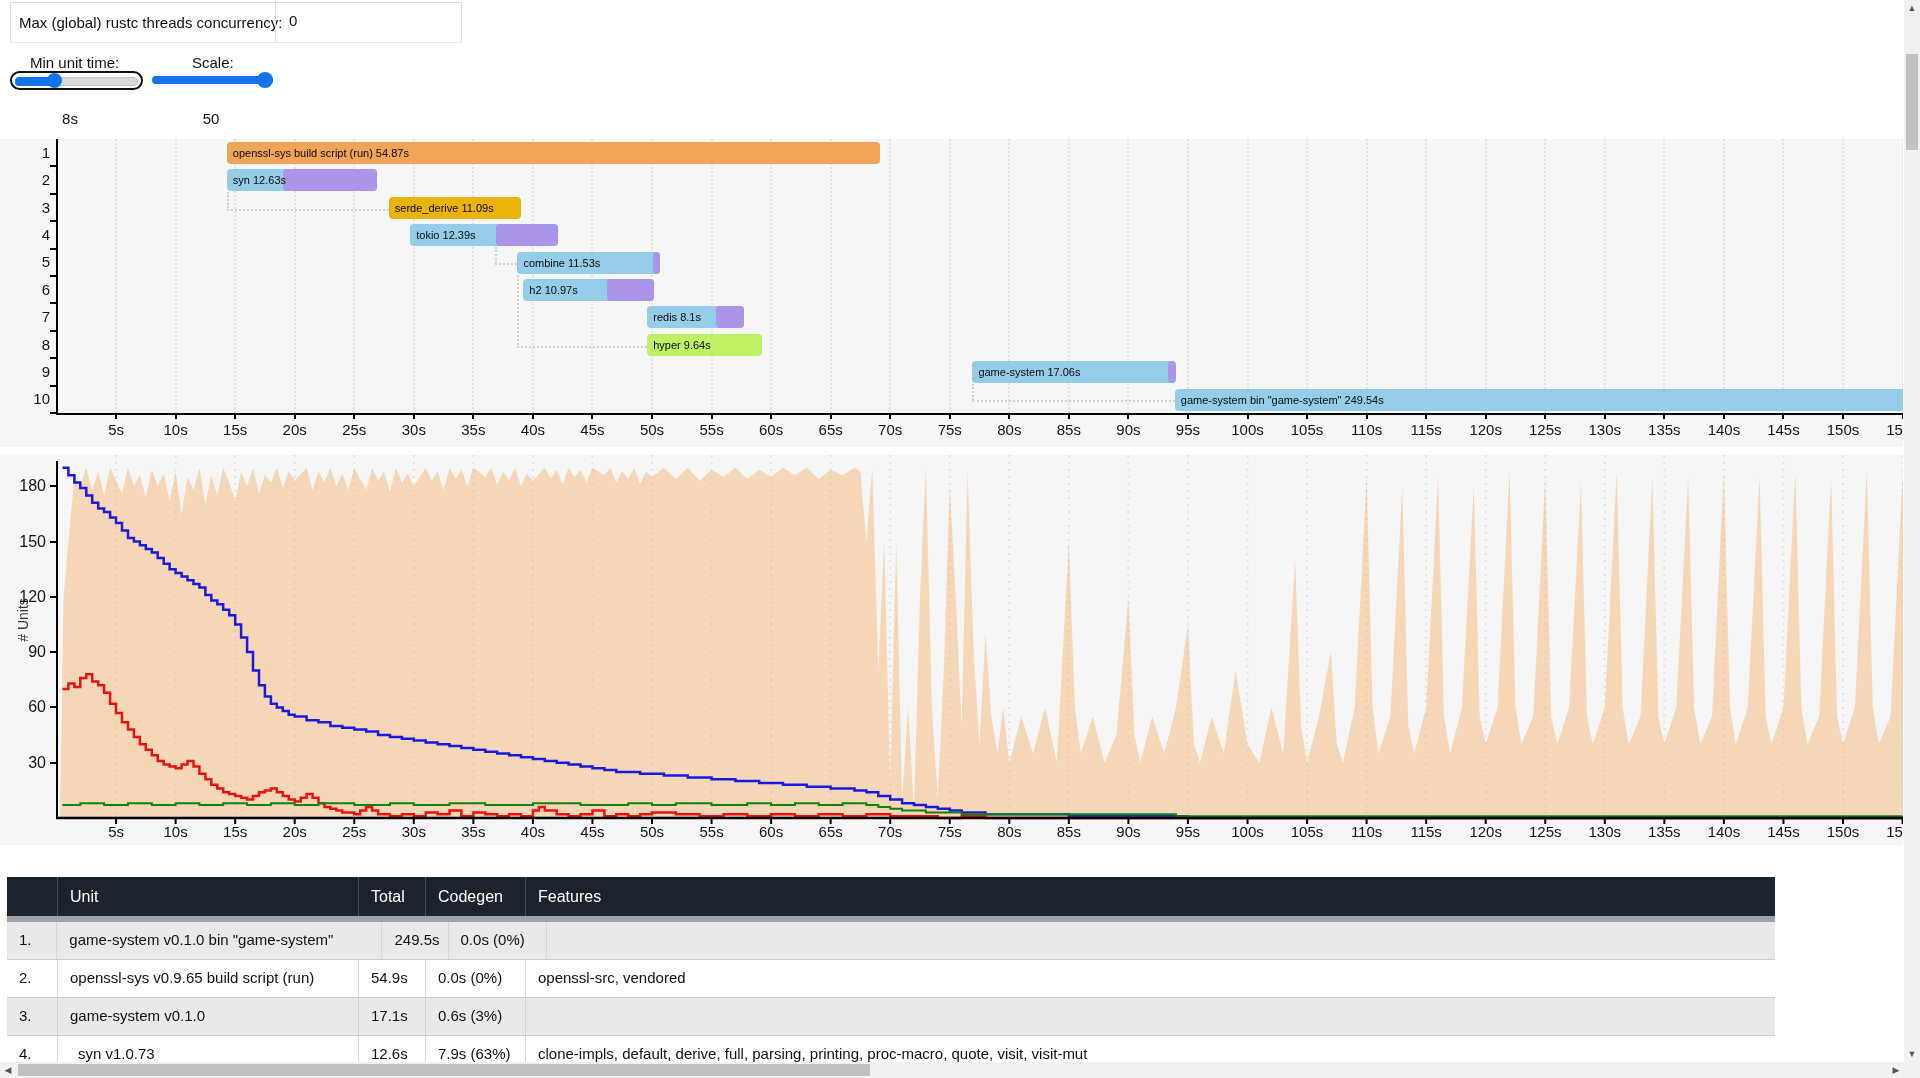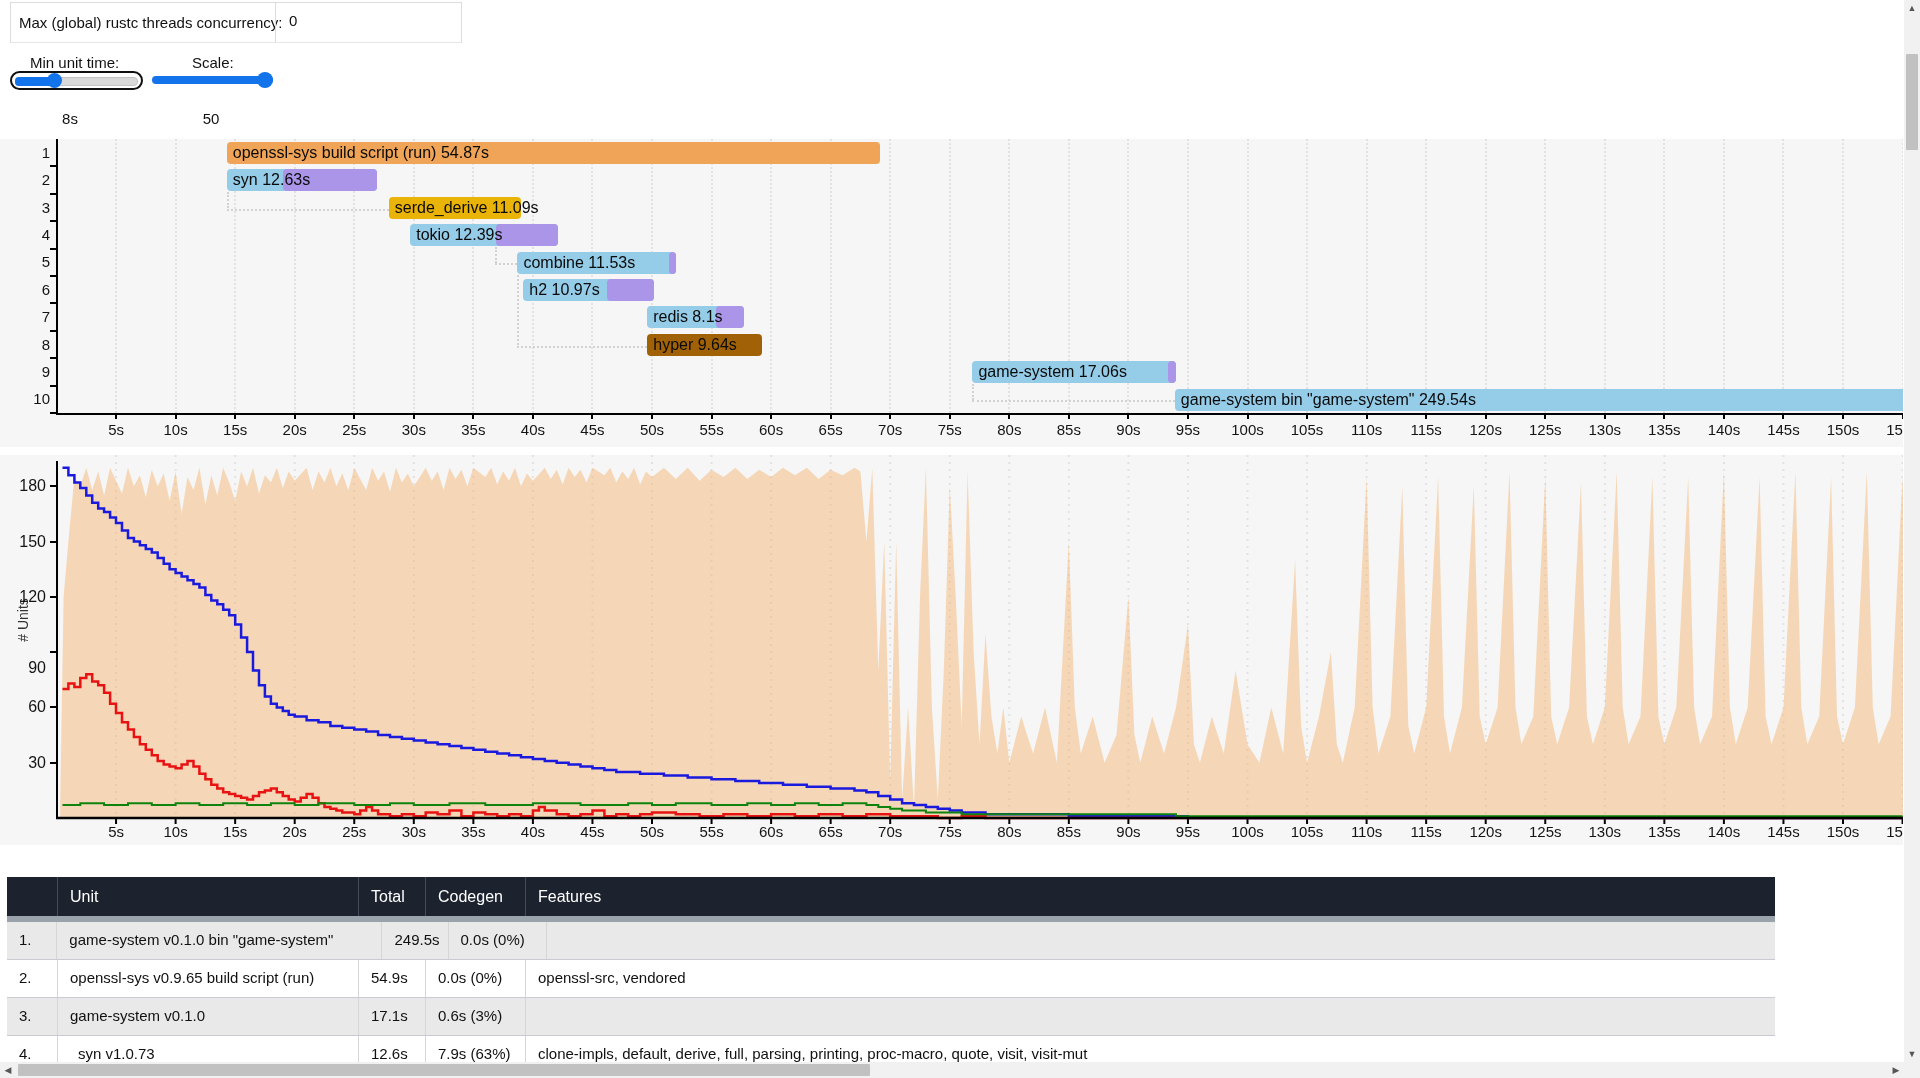--- a/index.html
+++ b/index.html
@@ -30,21 +30,21 @@
   .vgrid{position:absolute;top:0;width:0;border-left:2px dotted #e2e2e2;}
   .axis-x{position:absolute;background:#000;height:2px;}
   .axis-y{position:absolute;background:#000;width:2px;}
   .xtick{position:absolute;width:2px;height:6px;background:#000;}
   .xlabel{position:absolute;width:56px;text-align:center;font-size:15px;color:#141414;}
   .rowlabel{position:absolute;width:44px;text-align:right;font-size:15px;color:#141414;}
   .ytick-g{position:absolute;height:2px;width:6px;background:#000;}
   .ylabel{position:absolute;width:36px;text-align:right;font-size:16px;color:#141414;}
   .bar{position:absolute;height:22px;border-radius:4px;overflow:visible;}
   .bar .cg{position:absolute;top:0;bottom:0;right:0;background:#aa95e8;border-radius:4px;}
-  .bar .t{position:absolute;left:6px;top:0;line-height:22px;font-size:16px;color:#0a0a0a;white-space:nowrap;}
+  .bar .t{position:absolute;left:6px;top:0;line-height:22px;font-size:11px;color:#0a0a0a;white-space:nowrap;}
   .depv{position:absolute;width:0;border-left:2px dotted #d2d2d2;}
   .deph{position:absolute;height:0;border-top:2px dotted #d2d2d2;}
   #units-ylabel{position:absolute;left:-6px;top:157px;width:58px;height:16px;font-size:14px;color:#333;
     text-align:center;transform:rotate(-90deg);}
   
   #unit-table{position:absolute;left:7px;top:877px;width:1768px;background:#fff;}
   #unit-table .hdr{display:flex;background:#1c222e;height:39px;}
   #unit-table .hdr .c{color:#fff;font-size:16px;line-height:39px;padding-left:12px;box-sizing:border-box;
     border-left:1px solid #454c59;}
   #unit-table .hdr .c:first-child{border-left:none;}
@@ -214,51 +214,51 @@
       <div class="cg" style="width:94.44630000000001px;background:#aa95e8;"></div>
       <div class="t">syn 12.63s</div>
     </div>
     <div class="bar" style="left:388.789px;top:57.8px;width:132.0819px;background:#eab308;">
       <div class="t">serde_derive 11.09s</div>
     </div>
     <div class="bar" style="left:410.227px;top:85.19999999999999px;width:147.5649px;background:#95cce8;">
       <div class="cg" style="width:61.812900000000006px;background:#aa95e8;"></div>
       <div class="t">tokio 12.39s</div>
     </div>
-    <div class="bar" style="left:517.417px;top:112.6px;width:159px;background:#95cce8;">
+    <div class="bar" style="left:517.417px;top:112.6px;width:143px;background:#95cce8;">
       <div class="cg" style="width:7.503299999999988px;background:#aa95e8;"></div>
       <div class="t">combine 11.53s</div>
     </div>
     <div class="bar" style="left:523.3720000000001px;top:140px;width:130.6527px;background:#95cce8;">
       <div class="cg" style="width:47.282700000000006px;background:#aa95e8;"></div>
       <div class="t">h2 10.97s</div>
     </div>
     <div class="bar" style="left:647.236px;top:167.39999999999998px;width:96.471px;background:#95cce8;">
       <div class="cg" style="width:27.392999999999997px;background:#aa95e8;"></div>
       <div class="t">redis 8.1s</div>
     </div>
-    <div class="bar" style="left:647.236px;top:194.79999999999998px;width:114.81240000000001px;background:#a16207;">
+    <div class="bar" style="left:647.236px;top:194.79999999999998px;width:114.81240000000001px;background:#bef264;">
       <div class="t">hyper 9.64s</div>
     </div>
     <div class="bar" style="left:972.3790000000001px;top:222.2px;width:203.1846px;background:#95cce8;">
       <div class="cg" style="width:7.860600000000002px;background:#aa95e8;"></div>
       <div class="t">game-system 17.06s</div>
     </div>
     <div class="bar" style="left:1174.8490000000002px;top:249.6px;width:2972.0214px;background:#95cce8;">
       <div class="t">game-system bin "game-system" 249.54s</div>
     </div>
   </div>
 
 <div id="units-chart">
   <div id="units-ylabel"># Units</div>
 <div class="ylabel" style="left:10px;top:298.71px;">30</div>
     <div class="ytick-g" style="left:50px;top:306.71px;"></div>
     <div class="ylabel" style="left:10px;top:243.42000000000002px;">60</div>
     <div class="ytick-g" style="left:50px;top:251.42000000000002px;"></div>
-    <div class="ylabel" style="left:10px;top:188.13px;margin-top:16px;">90</div>
+    <div class="ylabel" style="left:10px;top:188.13px;">90</div>
     <div class="ytick-g" style="left:50px;top:196.13px;"></div>
     <div class="ylabel" style="left:10px;top:132.84px;">120</div>
     <div class="ytick-g" style="left:50px;top:140.84px;"></div>
     <div class="ylabel" style="left:10px;top:77.55000000000001px;">150</div>
     <div class="ytick-g" style="left:50px;top:85.55000000000001px;"></div>
     <div class="ylabel" style="left:10px;top:22.25999999999999px;">180</div>
     <div class="ytick-g" style="left:50px;top:30.25999999999999px;"></div>
     <div class="xlabel" style="left:88.05px;top:368px;">5s</div>
     <div class="xlabel" style="left:147.6px;top:368px;">10s</div>
     <div class="xlabel" style="left:207.15px;top:368px;">15s</div>

